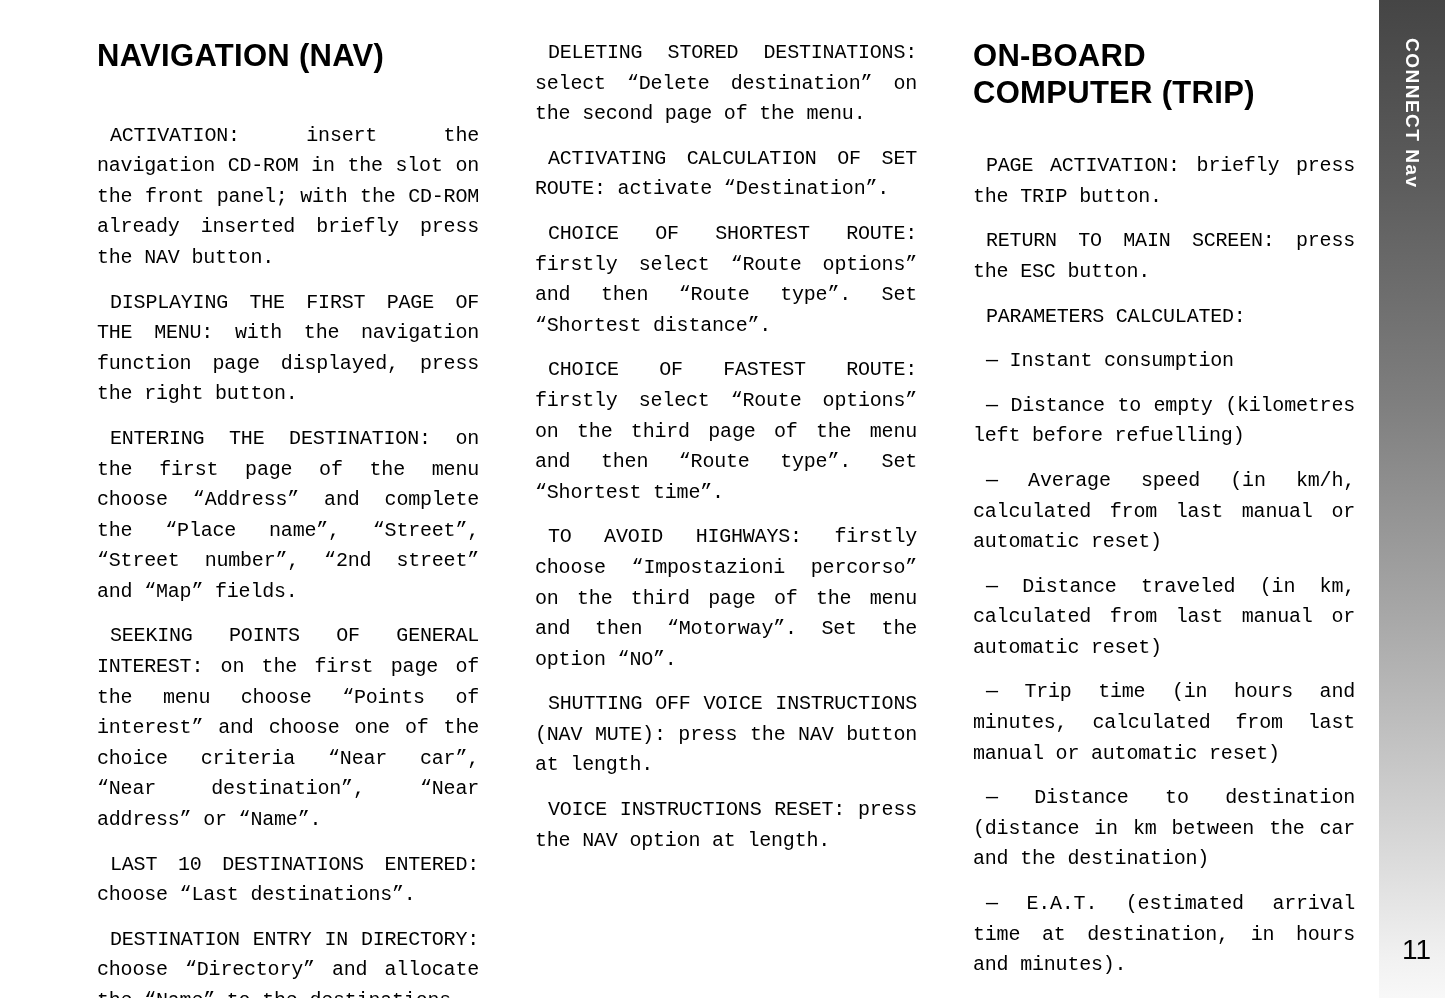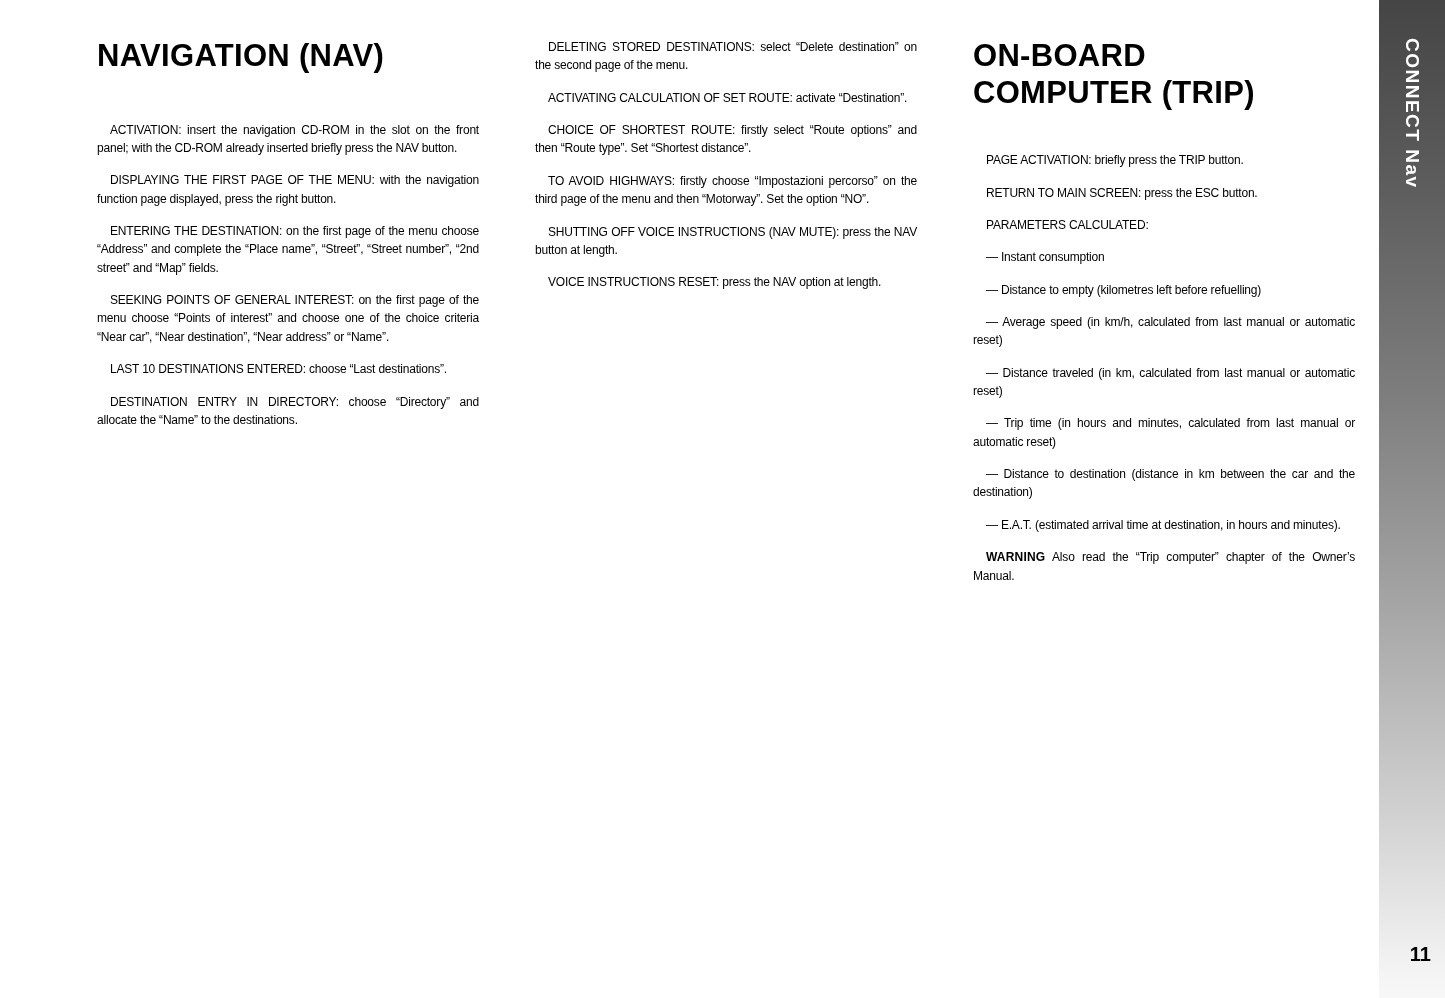--- a/index.html
+++ b/index.html
@@ -31,25 +31,26 @@
     font-size: 31px;
     font-weight: bold;
     letter-spacing: 0.3px;
     line-height: 1.18;
   }
   .col-1 h1.section-heading { margin-bottom: 46px; }
   .col-3 h1.section-heading { max-width: 312px; margin-bottom: 40px; }
   .para {
     margin: 0 0 14px 0;
     color: #000;
-    font-size: 12px;
+    font-size: 20px;
     line-height: 1.53;
     text-align: justify;
     text-indent: 13px;
     letter-spacing: -0.2px;
+    font-family: Liberation Mono, monospace;
   }
   .para.last { margin-bottom: 0; }
   .warning-para strong {
     font-weight: bold;
     letter-spacing: 0.2px;
   }
   .sidebar {
     position: absolute;
     top: 0;
     right: 0;
@@ -74,22 +75,22 @@
     font-size: 19px;
     font-weight: bold;
     letter-spacing: 1.5px;
     white-space: nowrap;
   }
   .page-number {
     position: absolute;
     bottom: 32px;
     right: 14px;
     color: #000000;
-    font-size: 20px;
-    font-weight: bold;
+    font-size: 28px;
+    font-weight: normal;
     margin-top: 16px;
   }
 </style>
 </head>
 <body>
 
 <div class="page">
 
   <div class="content">
 
@@ -100,20 +101,21 @@
       <p class="para">ENTERING THE DESTINATION: on the first page of the menu choose “Address” and complete the “Place name”, “Street”, “Street number”, “2nd street” and “Map” fields.</p>
       <p class="para">SEEKING POINTS OF GENERAL INTEREST: on the first page of the menu choose “Points of interest” and choose one of the choice criteria “Near car”, “Near destination”, “Near address” or “Name”.</p>
       <p class="para">LAST 10 DESTINATIONS ENTERED: choose “Last destinations”.</p>
       <p class="para">DESTINATION ENTRY IN DIRECTORY: choose “Directory” and allocate the “Name” to the destinations.</p>
     </div>
 
     <div class="col col-2">
       <p class="para">DELETING STORED DESTINATIONS: select “Delete destination” on the second page of the menu.</p>
       <p class="para">ACTIVATING CALCULATION OF SET ROUTE: activate “Destination”.</p>
       <p class="para">CHOICE OF SHORTEST ROUTE: firstly select “Route options” and then “Route type”. Set “Shortest distance”.</p>
+      <p class="para">CHOICE OF FASTEST ROUTE: firstly select “Route options” on the third page of the menu and then “Route type”. Set “Shortest time”.</p>
       <p class="para">TO AVOID HIGHWAYS: firstly choose “Impostazioni percorso” on the third page of the menu and then “Motorway”. Set the option “NO”.</p>
       <p class="para">SHUTTING OFF VOICE INSTRUCTIONS (NAV MUTE): press the NAV button at length.</p>
       <p class="para last">VOICE INSTRUCTIONS RESET: press the NAV option at length.</p>
     </div>
 
     <div class="col col-3">
       <h1 class="section-heading">ON-BOARD COMPUTER (TRIP)</h1>
       <p class="para">PAGE ACTIVATION: briefly press the TRIP button.</p>
       <p class="para">RETURN TO MAIN SCREEN: press the ESC button.</p>
       <p class="para">PARAMETERS CALCULATED:</p>

